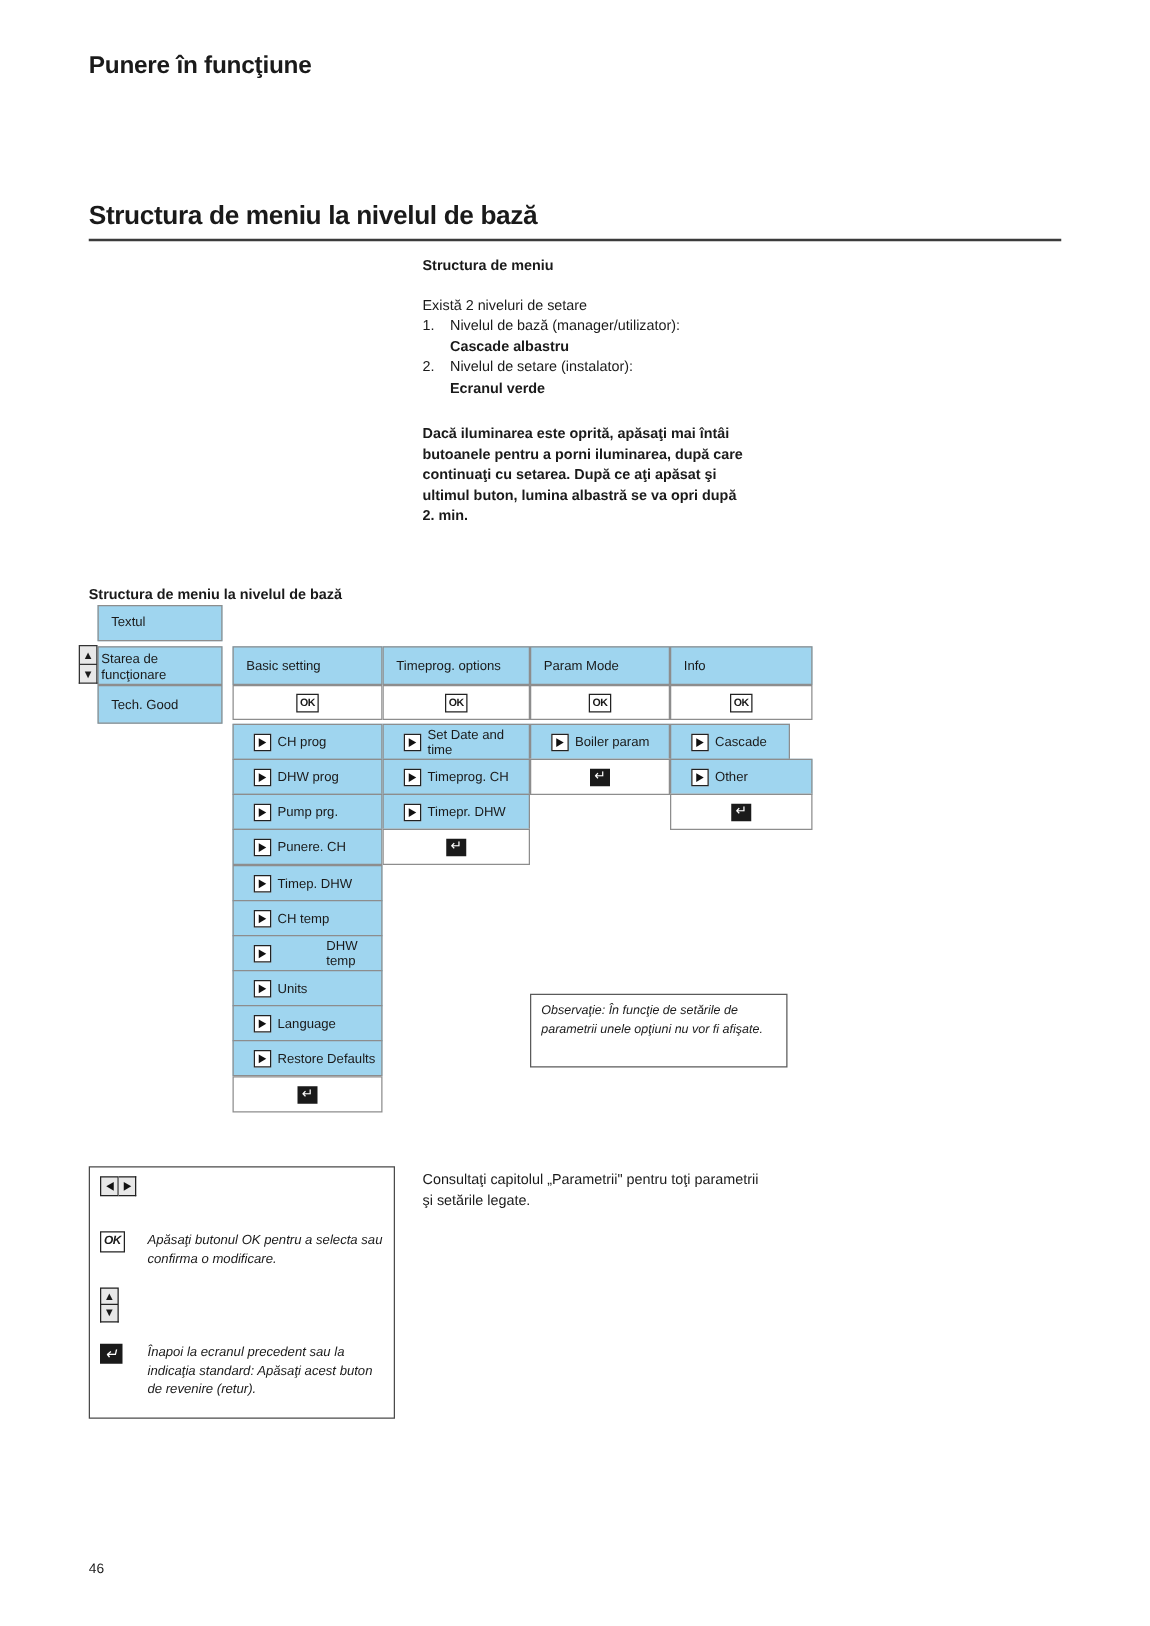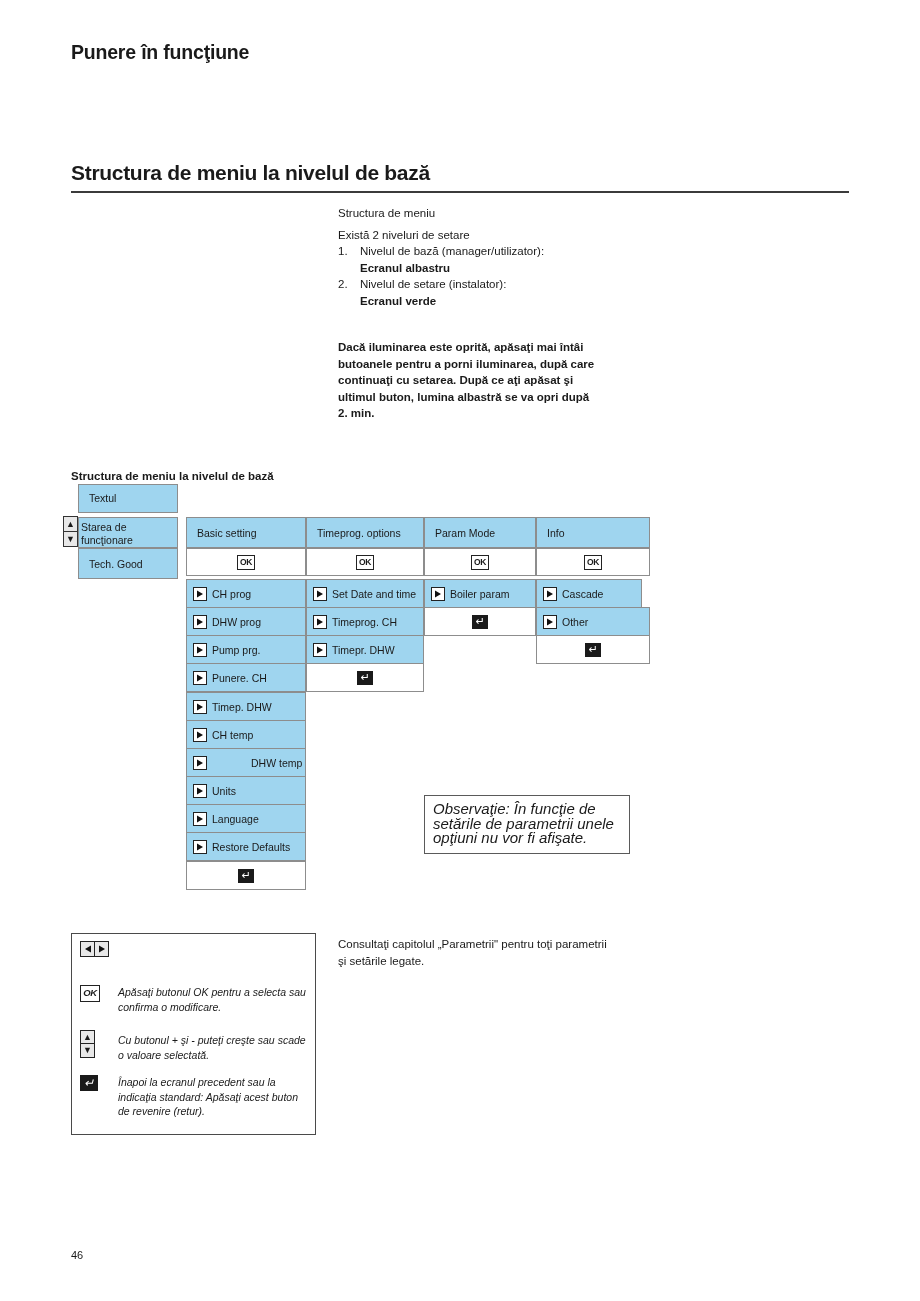--- a/index.html
+++ b/index.html
@@ -44,21 +44,21 @@
 
   
   #intro-block {
     position: absolute;
     left: 338px;
     top: 205px;
     width: 270px;
     font-size: 11.5px;
     line-height: 16.5px;
   }
-  #intro-block .h { font-weight: normal; margin-bottom: 5px; }
+  #intro-block .h { font-weight: bold; margin-bottom: 15px; }
   #intro-block .p1 { margin-bottom: 0px; }
   .num-row { display: flex; }
   .num-row .n { width: 22px; flex: none; }
   .bold-ind { font-weight: bold; padding-left: 22px; }
   #intro-warn {
     position: absolute;
     left: 338px;
     top: 339px;
     width: 260px;
     font-size: 11.5px;
@@ -120,21 +120,21 @@
     box-sizing: border-box;
     border: 1px solid #8d8d8d;
     font-size: 10.5px;
     color: #1a1a1a;
     display: flex;
     align-items: center;
   }
   .gcell.blue { background: #9fd5ef; }
   .gcell.white { background: #ffffff; }
   .gcell.hdr { padding-left: 10px; }
-  .gcell.item { padding-left: 6px; gap: 5px; }
+  .gcell.item { padding-left: 16px; gap: 5px; }
   .gcell.center { justify-content: center; }
 
   
   .ok-btn {
     display: inline-flex;
     align-items: center; justify-content: center;
     width: 16px; height: 13px;
     border: 1px solid #222;
     background: #fff;
     font-size: 8.5px;
@@ -162,21 +162,21 @@
   }
 
   
   #obs-note {
     position: absolute;
     left: 424px; top: 795px;
     width: 206px; height: 59px;
     border: 1px solid #5a5a5a;
     box-sizing: border-box;
     background: #fff;
-    font-size: 15px;
+    font-size: 10px;
     font-style: italic;
     line-height: 14.5px;
     padding: 6px 8px;
   }
 
   
   #legend-box {
     position: absolute;
     left: 71px; top: 933px;
     width: 245px; height: 202px;
@@ -234,21 +234,21 @@
 <div id="section-title">Structura de meniu la nivelul de bază</div>
 <div id="section-rule"></div>
 
 <div id="intro-block">
   <div class="h">Structura de meniu</div>
   <div class="p1">Există 2 niveluri de setare</div>
   <div class="num-row">
     <span class="n">1.</span>
     <span>Nivelul de bază (manager/utilizator):</span>
   </div>
-  <div class="bold-ind">Ecranul albastru</div>
+  <div class="bold-ind">Cascade albastru</div>
   <div class="num-row">
     <span class="n">2.</span>
     <span>Nivelul de setare (instalator):</span>
   </div>
   <div class="bold-ind">Ecranul verde</div>
 </div>
 
 <div id="intro-warn">Dacă iluminarea este oprită, apăsaţi mai întâi butoanele pentru a porni iluminarea, după care continuaţi cu setarea.  După ce aţi apăsat şi ultimul buton, lumina albastră se va opri după 2. min.</div>
 
 <div id="diagram-caption">Structura de meniu la nivelul de bază</div>
@@ -395,21 +395,21 @@
   <span>Boiler param</span>
 </div>
 <div class="gcell white center" style="left:424px;top:607px;width:112px;height:29px;">
   <span class="back-btn">↵</span>
 </div>
 
 <div class="gcell blue hdr" style="left:536px;top:517px;width:114px;height:31px;">Info</div>
 <div class="gcell white center" style="left:536px;top:548px;width:114px;height:28px;">
   <span class="ok-btn">OK</span>
 </div>
-<div class="gcell blue item" style="left:536px;top:579px;width:106px;height:29px;">
+<div class="gcell blue item" style="left:536px;top:579px;width:96px;height:29px;">
   <span class="play-btn">
       <svg width="8" height="8" viewBox="0 0 8 8">
         <polygon points="1,0.5 7,4 1,7.5" fill="#111"></polygon>
       </svg>
     </span>
   <span>Cascade</span>
 </div>
 <div class="gcell blue item" style="left:536px;top:607px;width:114px;height:29px;">
   <span class="play-btn">
       <svg width="8" height="8" viewBox="0 0 8 8">
@@ -450,21 +450,20 @@
   <span>Apăsaţi butonul OK pentru a selecta sau confirma o modificare.</span>
 </div>
 
 <div class="legend-row" style="left:80px;top:1030px;width:232px;">
   <span class="legend-icon">
     <span class="ud-stack">
       <span class="c">▲</span>
       <span class="c">▼</span>
     </span>
   </span>
-  <span style="padding-top:3px;">Cu butonul + şi - puteţi creşte sau scade o valoare selectată.</span>
 </div>
 
 <div class="legend-row" style="left:80px;top:1075px;width:228px;">
   <span class="legend-icon">
     <span class="back-btn" style="width:18px;height:16px;font-size:12px;">↵</span>
   </span>
   <span>Înapoi la ecranul precedent sau la indicaţia standard: Apăsaţi acest buton de revenire (retur).</span>
 </div>
 
 <div id="side-note">Consultaţi capitolul „Parametrii" pentru toţi parametrii şi setările legate.</div>

